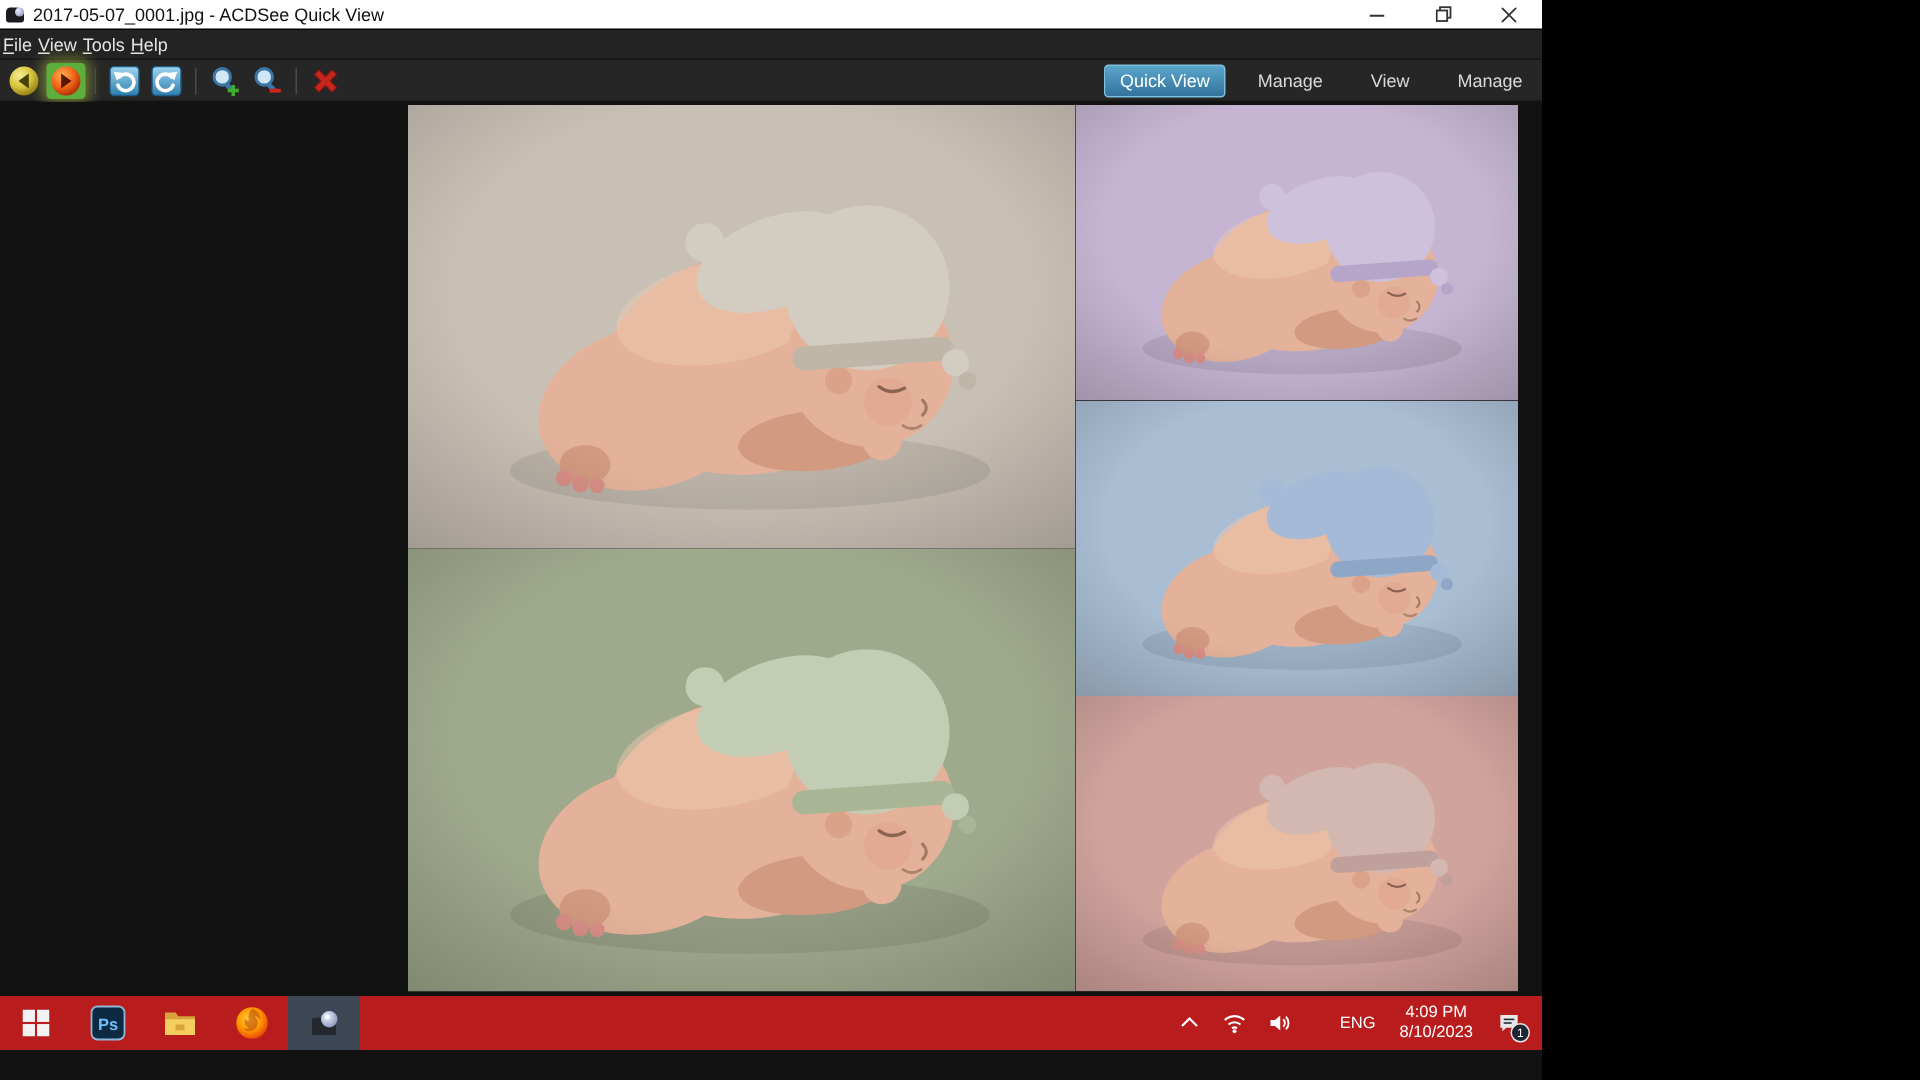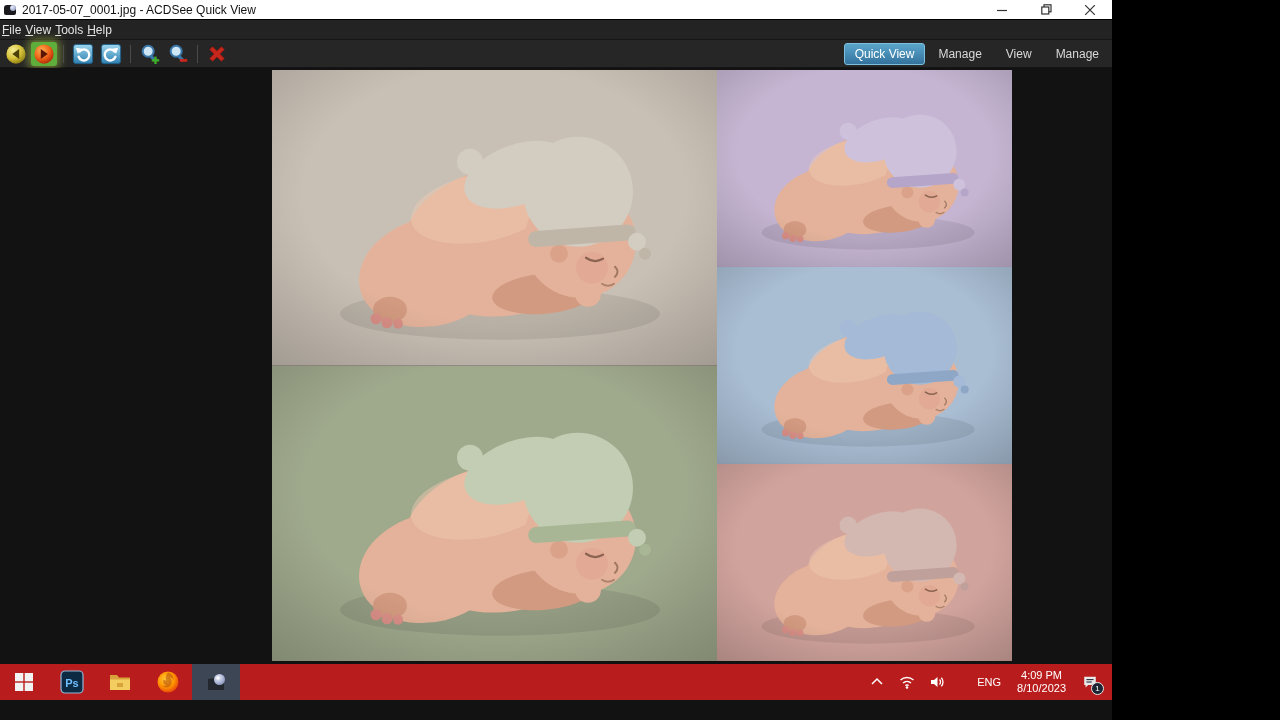--- a/index.html
+++ b/index.html
@@ -1,18 +1,18 @@
 <!DOCTYPE html>
 <html style="--accent-tab: #33729c; --toolbar-highlight: #5fae3c;"><head>
 <meta charset="utf-8">
 <style>
   * { margin:0; padding:0; box-sizing:border-box; }
   html,body { width:1280px; height:720px; overflow:hidden; background:#000; }
   body { font-family:"Liberation Sans", sans-serif; }
-  .screen { position:relative; width:1112px; height:720px; background:#121212; overflow:hidden; }
+  .screen { position:relative; width:1028px; height:720px; background:#121212; overflow:hidden; }
 
   
   .titlebar { height:20px; background:#ffffff; display:flex; align-items:center; border-bottom:1px solid #000; }
   .app-icon { width:13px; height:13px; margin:0 5px 0 4px; position:relative; flex:0 0 auto; }
   .app-icon .cam { position:absolute; left:0; top:2px; width:12px; height:10px; background:#1b1b1f; border-radius:3px 5px 2px 2px; }
   .app-icon .lens { position:absolute; right:1px; top:2px; width:6px; height:6px; border-radius:50%; background:radial-gradient(circle at 35% 35%, #e9edff, #7b87ad); }
   .title-text { font-size:12px; color:#111; white-space:nowrap; }
   .win-controls { margin-left:auto; display:flex; height:100%; }
   .win-btn { width:44px; height:100%; display:flex; align-items:center; justify-content:center; color:#333; font-size:12px; }
   .win-btn svg { display:block; }
@@ -24,21 +24,21 @@
   .menu-item span::first-letter { text-decoration:underline; }
 
   
   .toolbar { height:28px; background:#262626; display:flex; align-items:center; border-bottom:1px solid #141414; position:relative; }
   .tbtn { width:26px; height:24px; margin:0 1px; display:flex; align-items:center; justify-content:center; border-radius:3px; }
   .tbtn svg { width:22px; height:22px; display:block; }
   .tbtn.first { margin-left:3px; }
   .tbtn.hl { background:var(--toolbar-highlight, #5fae3c); box-shadow:0 0 9px 3px rgba(205,235,70,.45); }
   .tsep { width:1px; height:18px; background:#4a4a4a; margin:0 5px; }
   .mode-tabs { position:absolute; right:2px; top:0; height:28px; display:flex; align-items:center; }
-  .mode-tab { font-size:12px; color:#d9d9d9; padding:4px 11px; margin-left:2px; border-radius:3px; }
+  .mode-tab { font-size:12px; color:#d9d9d9; padding:4px 11px; margin-left:10px; border-radius:3px; }
   .mode-tab.active { color:#fff; background:linear-gradient(#5ba6cc, var(--accent-tab, #33729c)); border:1px solid #7cc0de; padding:3px 10px; }
 
   
   .viewer { position:relative; height:596px; background:#121212; }
   .collage { position:absolute; left:272px; top:2px; width:740px; height:591px; display:flex; }
   .col { display:flex; flex-direction:column; }
   .col.left { width:445px; }
   .col.right { width:295px; }
   .col.left .tile { height:50%; }
   .col.right .tile { height:33.3333%; }

